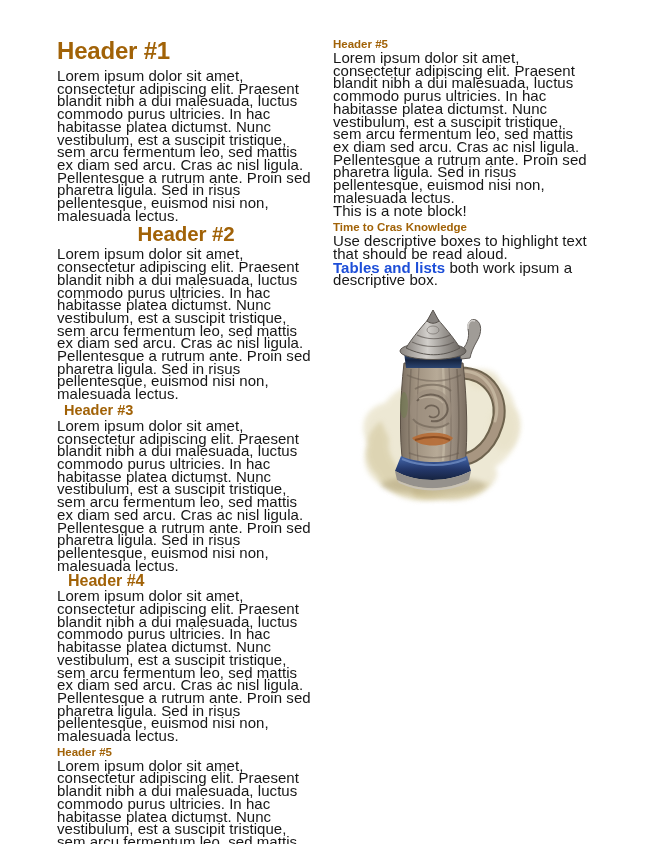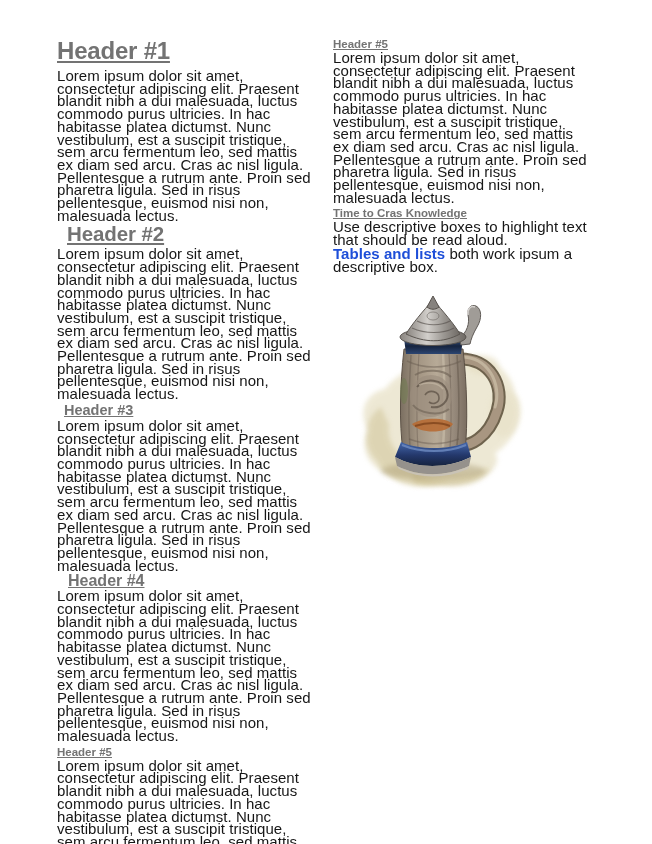--- a/index.html
+++ b/index.html
@@ -3,23 +3,23 @@
 <meta charset="utf-8">
 <style>
   html,body{margin:0;padding:0;}
   body{
     width:652px;height:844px;overflow:hidden;background:#ffffff;
     font-family:"Liberation Sans",sans-serif;color:#161616;
   }
   .page{position:relative;width:652px;height:844px;}
   .columns{display:flex;align-items:flex-start;box-sizing:border-box;padding:38px 0 0 57px;gap:18px;}
   .col{width:258px;flex:0 0 258px;}
-  h1,h2,h3,h4,h5{color:#737373;font-weight:700;font-family:"Liberation Sans",sans-serif;text-decoration:underline;}
+  h1,h2,h3,h4,h5{color:#a16207;font-weight:700;font-family:"Liberation Sans",sans-serif;}
   h1{font-size:24px;line-height:26px;margin:0 0 6px;letter-spacing:-0.2px;}
-  h2{font-size:20.5px;line-height:22px;margin:0 10px 3px;letter-spacing:-0.1px;}
+  h2{font-size:20.5px;line-height:22px;margin:0 10px 3px;letter-spacing:-0.1px;text-align:center;}
   h3{font-size:14.5px;line-height:16px;margin:1px 7px 2px;}
   h4{font-size:16px;line-height:14px;margin:2px 11px 2px;}
   h5{font-size:11.5px;line-height:13px;margin:3px 0 1px;}
   p{font-size:15px;line-height:12.7px;margin:0 0 1px;letter-spacing:0.05px;}
   p strong{font-weight:700;color:#1d4ed8;}
   .col-right > :first-child{margin-top:0;}
   figure.stein{margin:22px 0 0 22px;padding:0;width:170px;height:200px;}
 </style>
 </head>
 <body>
@@ -41,20 +41,21 @@
       <p>Lorem ipsum dolor sit amet, consectetur adipiscing elit. Praesent blandit nibh a dui malesuada, luctus commodo purus ultricies. In hac habitasse platea dictumst. Nunc vestibulum, est a suscipit tristique, sem arcu fermentum leo, sed mattis ex diam sed arcu. Cras ac nisl ligula. Pellentesque a rutrum ante. Proin sed pharetra ligula. Sed in risus pellentesque, euismod nisi non, malesuada lectus.</p>
 
       <h5>Header #5</h5>
       <p>Lorem ipsum dolor sit amet, consectetur adipiscing elit. Praesent blandit nibh a dui malesuada, luctus commodo purus ultricies. In hac habitasse platea dictumst. Nunc vestibulum, est a suscipit tristique, sem arcu fermentum leo, sed mattis ex diam sed arcu. Cras ac nisl ligula. Pellentesque a rutrum ante. Proin sed pharetra ligula. Sed in risus pellentesque, euismod nisi non, malesuada lectus.</p>
     </div>
 
     <div class="col col-right">
       <h5>Header #5</h5>
       <p>Lorem ipsum dolor sit amet, consectetur adipiscing elit. Praesent blandit nibh a dui malesuada, luctus commodo purus ultricies. In hac habitasse platea dictumst. Nunc vestibulum, est a suscipit tristique, sem arcu fermentum leo, sed mattis ex diam sed arcu. Cras ac nisl ligula. Pellentesque a rutrum ante. Proin sed pharetra ligula. Sed in risus pellentesque, euismod nisi non, malesuada lectus.</p>
 
+      <p>This is a note block!</p>
 
       <h5>Time to Cras Knowledge</h5>
       <p>Use descriptive boxes to highlight text that should be read aloud.</p>
 
       <p><strong>Tables and lists</strong><span> both work ipsum a descriptive box.</span></p>
 
       <figure class="stein" role="img" aria-label="Watercolor illustration of a German beer stein with a pewter lid, thumb lever, blue bands and carved stoneware body on a tan watercolor splash">
         <svg width="170" height="200" viewBox="0 0 170 200" xmlns="http://www.w3.org/2000/svg">
           <defs>
             <linearGradient id="gBody" x1="0" y1="0" x2="1" y2="0">

